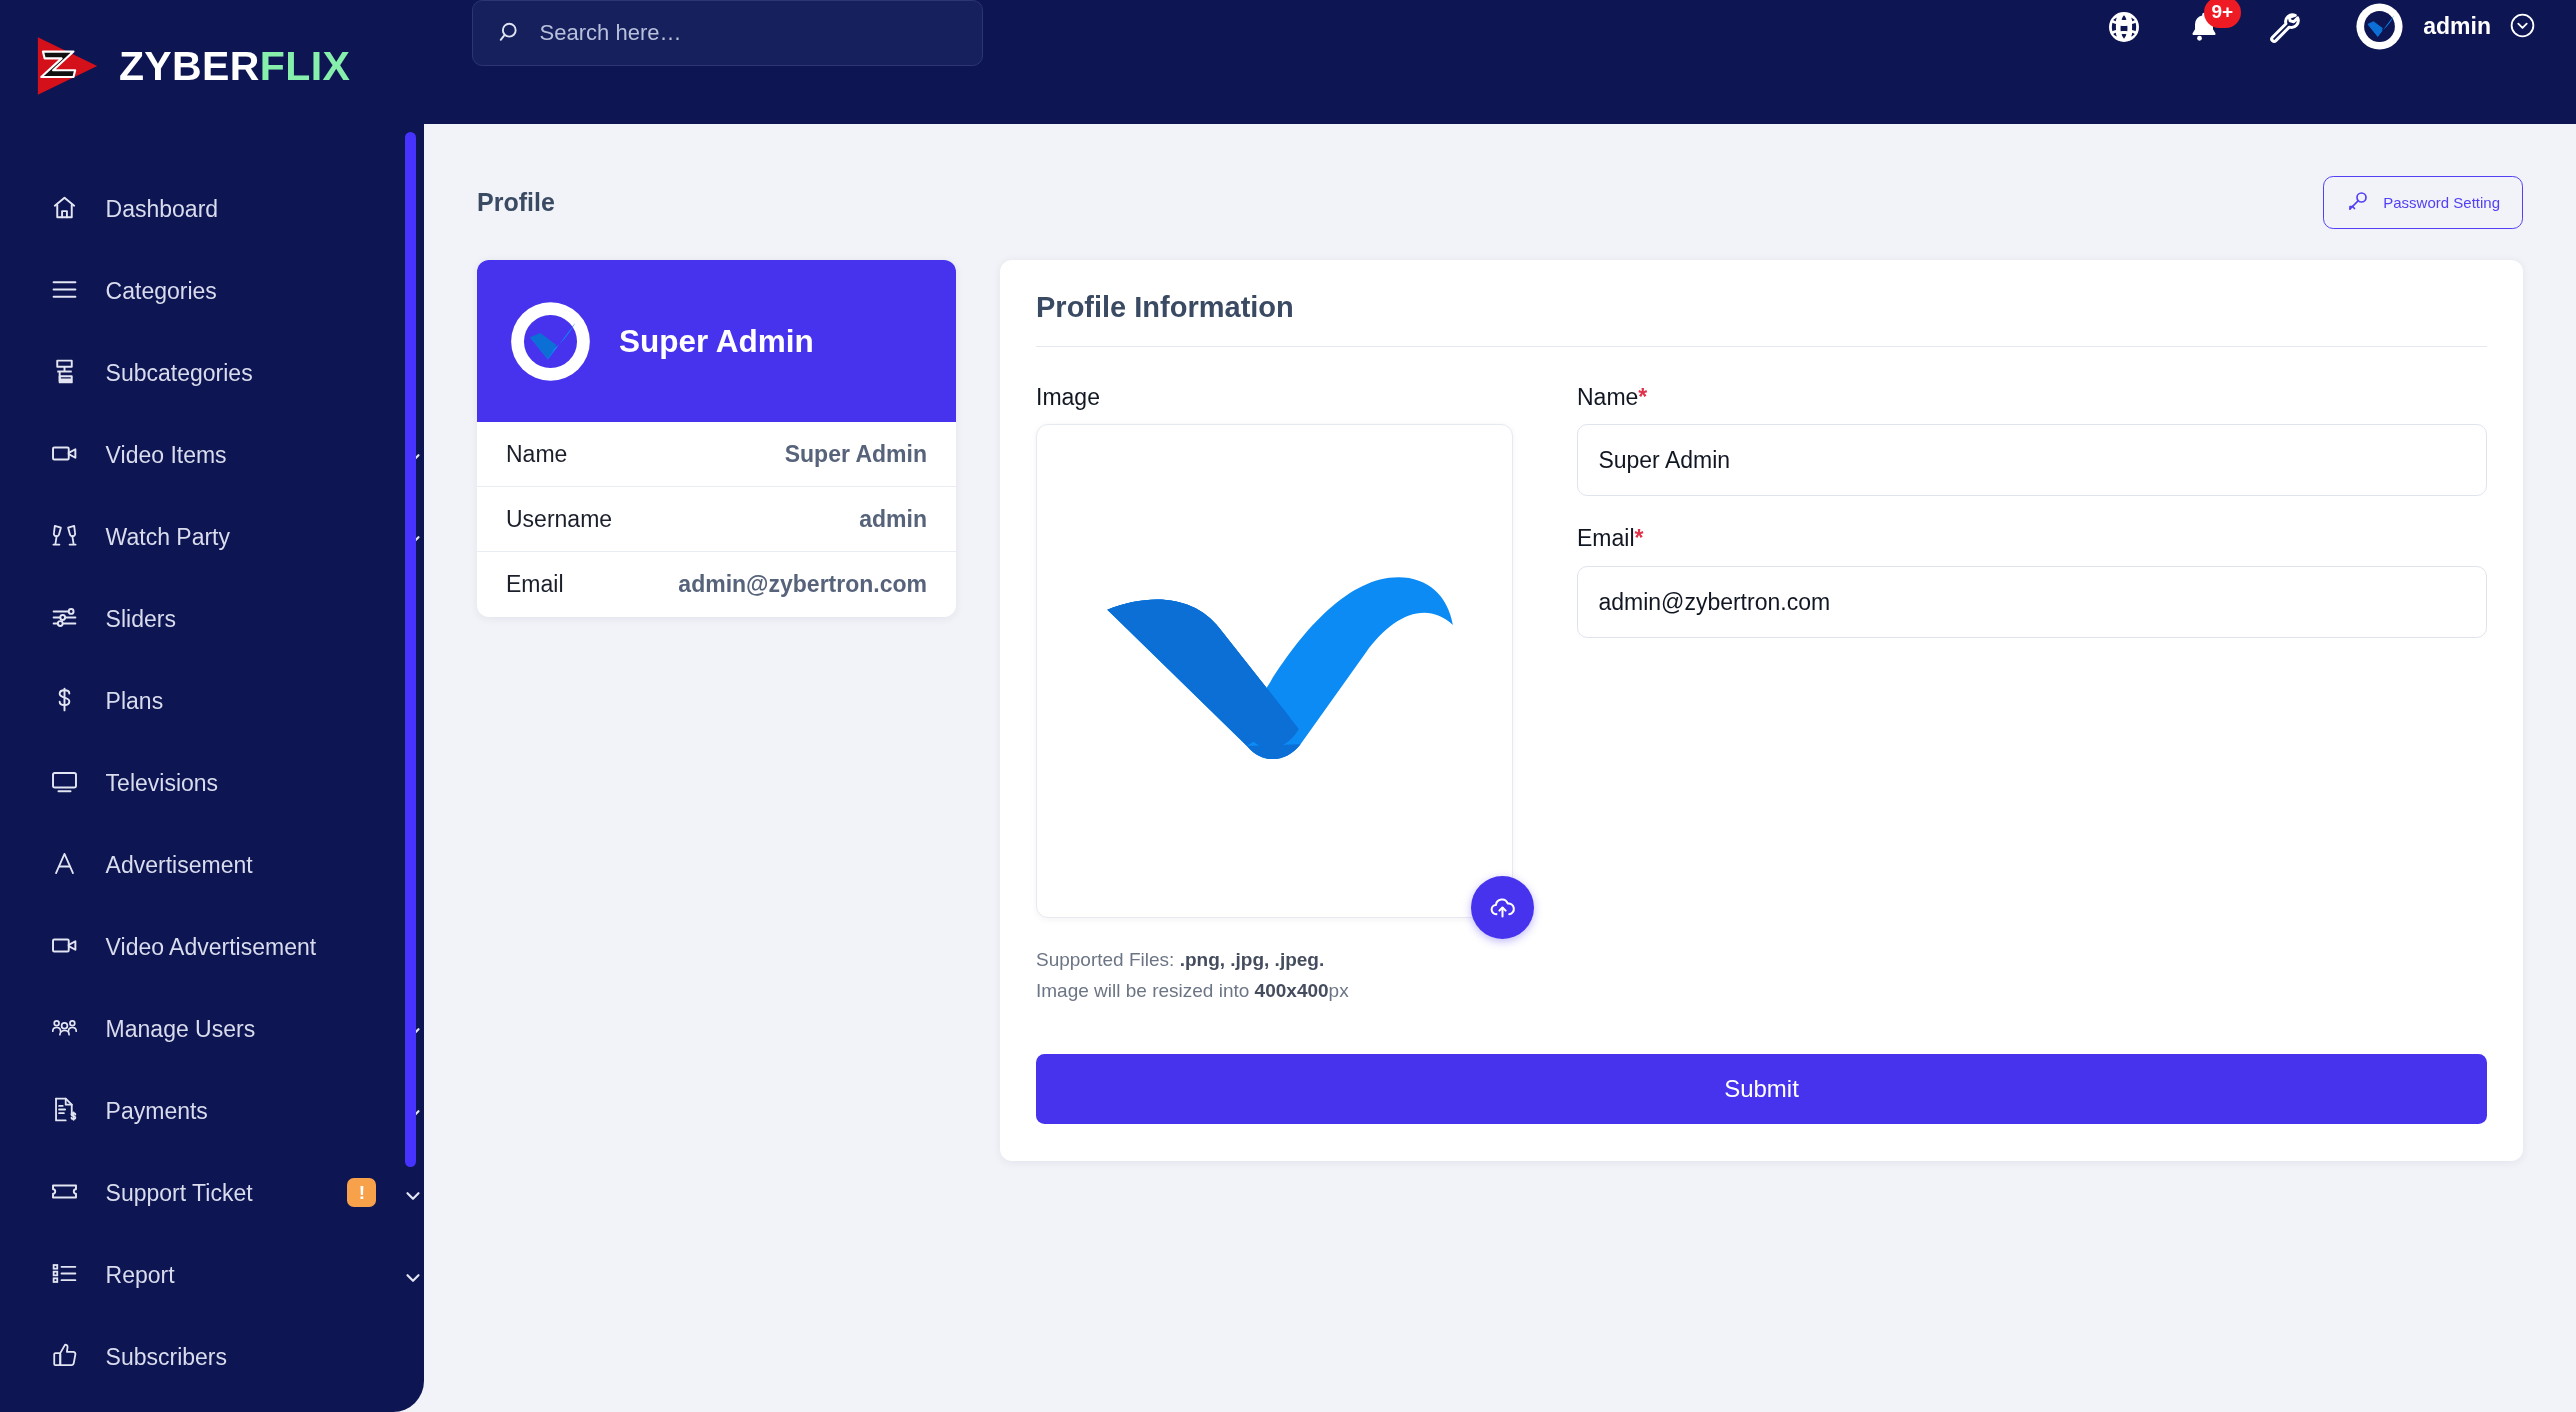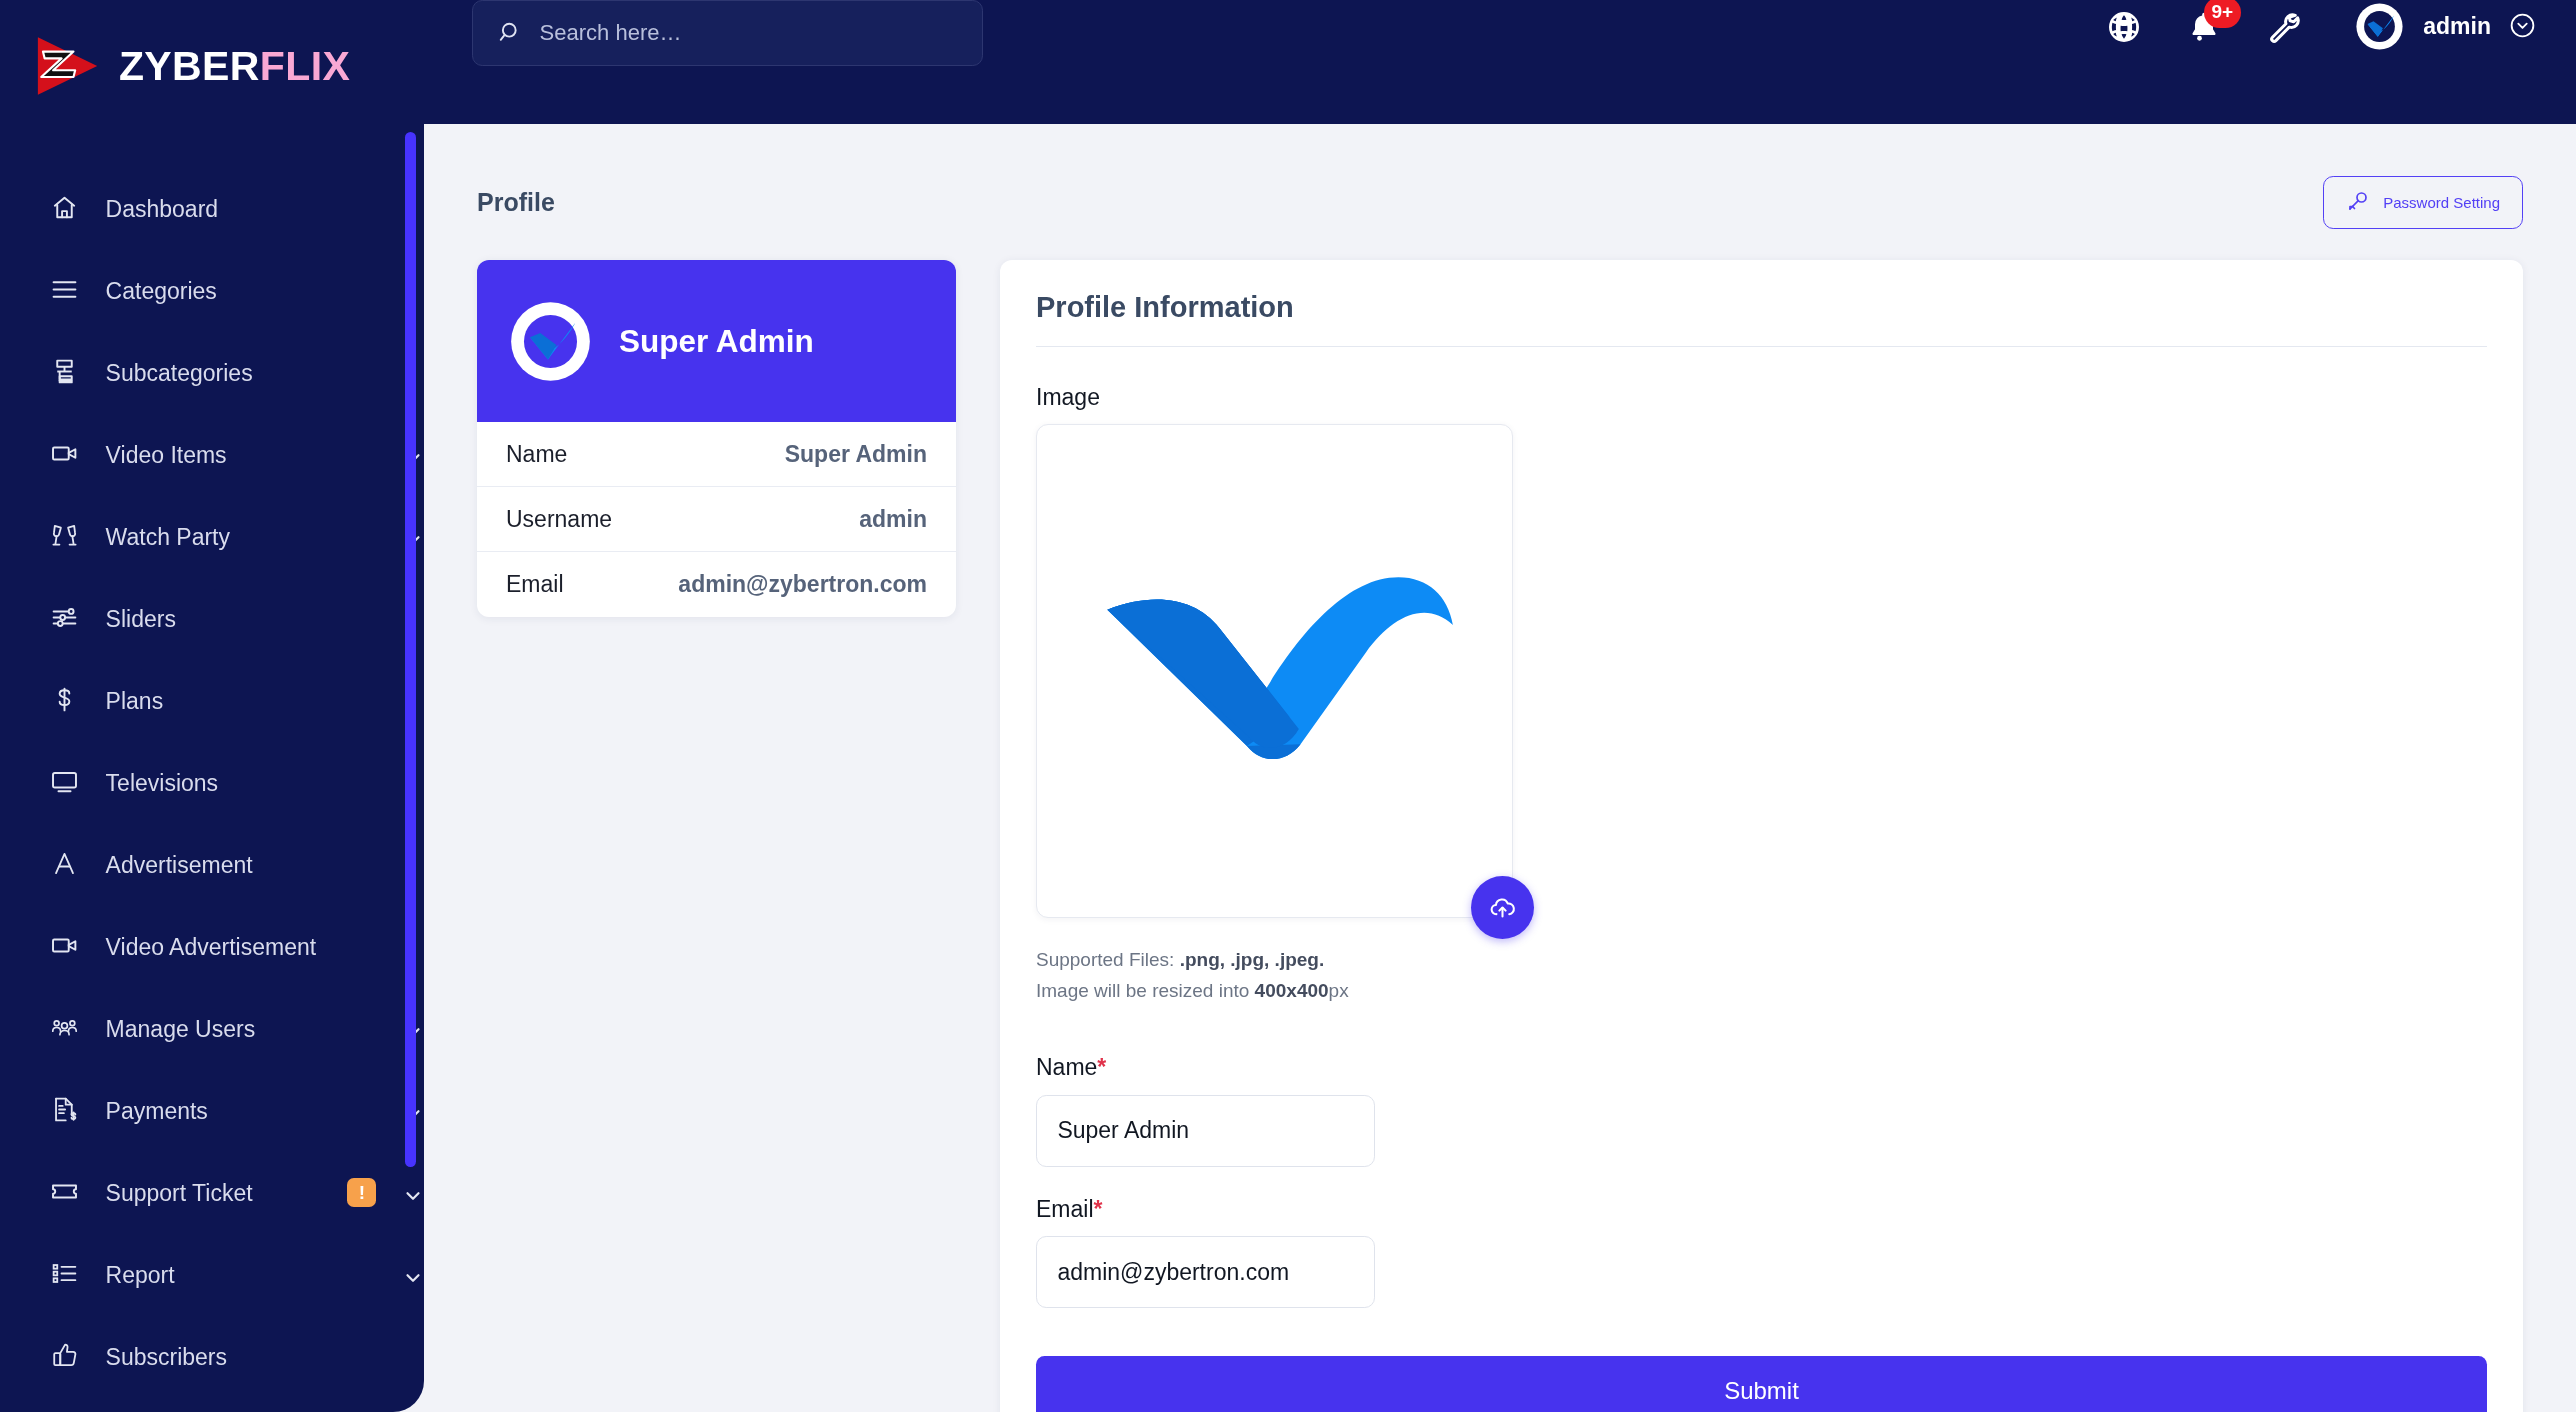--- a/index.html
+++ b/index.html
@@ -25,21 +25,21 @@
     display: flex; align-items: center;
     padding-left: 25.6px;
     gap: 15.3px;
   }
   .brand-mark { width: 78px; height: 78px; position: relative; flex: 0 0 78px; }
   .brand-text {
     font-size: 41px; font-weight: bold; letter-spacing: 0.4px;
     white-space: nowrap;
   }
   .brand-text .w { color: #ffffff; }
-  .brand-text .r { color: #f9a8d4; }
+  .brand-text .r { color: #86efac; }
 
   .nav { padding-top: 8.5px; }
   .nav-item {
     height: 82px;
     display: flex; align-items: flex-end;
     padding-left: 49px; 
     gap: 25.6px;
     color: #d9dced;
     font-size: 23px;
     cursor: pointer;
@@ -154,21 +154,21 @@
   
   .info-card {
     flex: 1 1 auto;
     background: #fff; border-radius: 12px;
     box-shadow: 0 1.7px 8.5px rgba(30,40,80,.07);
     padding: 31px 36px 37px 36px;
   }
   .info-title { font-size: 29px; color: #3a4a63; font-weight: bold; padding-bottom: 22px; }
   .divider { height: 0.9px; background: #e4e8f0; margin-bottom: 37px; }
 
-  .form-grid { display: flex; gap: 48px; align-items: flex-start; flex-direction: column; }
+  .form-grid { display: flex; gap: 64px; align-items: flex-start; }
   .col-left { width: 477px; flex: 0 0 477px; }
   .col-right { flex: 1 1 auto; }
 
   .field-label { font-size: 23px; color: #111722; margin-bottom: 13.6px; }
   .req { color: #e0334b; font-weight: bold; }
 
   .img-box {
     width: 477px; height: 494px;
     border: 0.9px solid #e6e9f0; border-radius: 12px;
     background: #fff;

